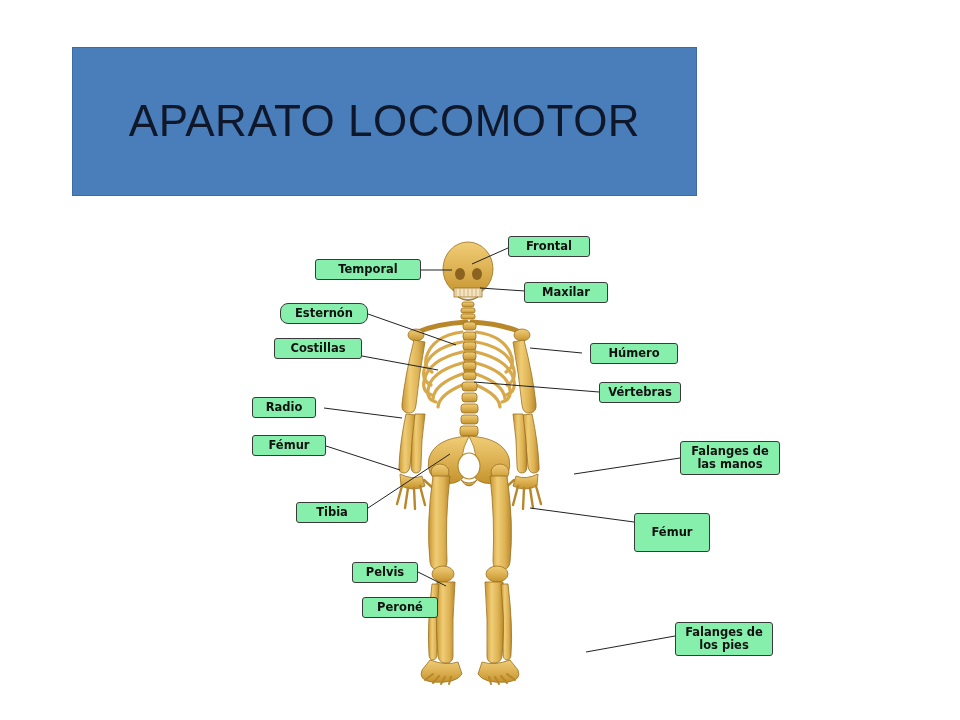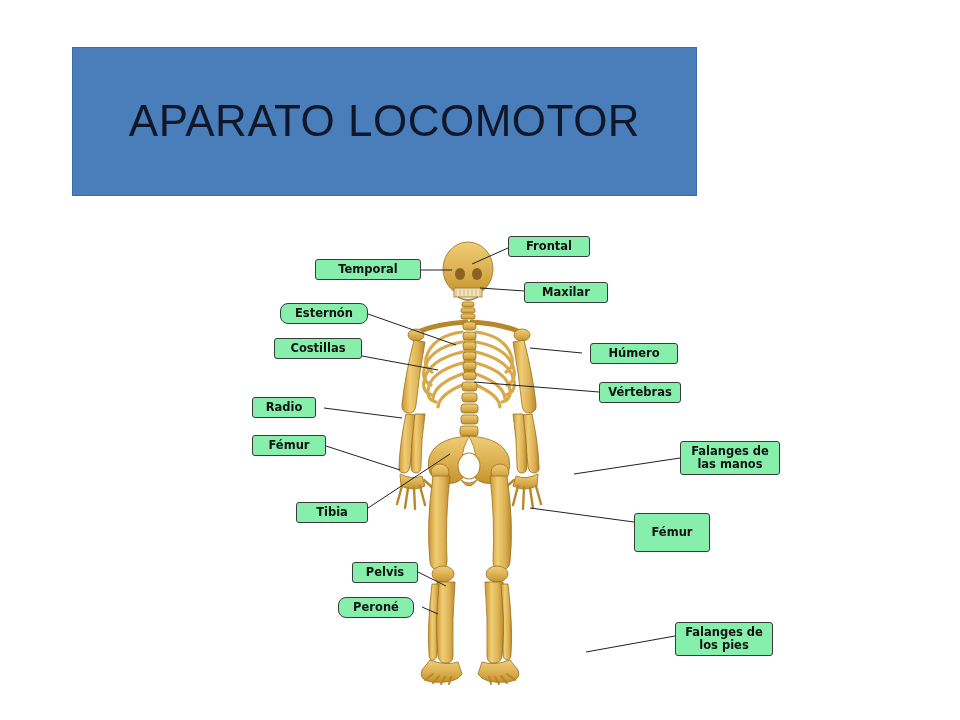--- a/index.html
+++ b/index.html
@@ -249,17 +249,17 @@
       <div class="callout" style="left: 44px; top: 116px; width: 88px; height: 21px;">Costillas</div>
       <div class="callout" style="left: 352px; top: 121px; width: 88px; height: 21px; margin-left: 8px;">Húmero</div>
       <div class="callout" style="left: 369px; top: 160px; width: 82px; height: 21px;">Vértebras</div>
       <div class="callout" style="left: 22px; top: 175px; width: 64px; height: 21px;">Radio</div>
       <div class="callout" style="left: 22px; top: 213px; width: 74px; height: 21px;">Fémur</div>
       <div class="callout" style="left: 450px; top: 219px; width: 100px; height: 34px;">Falanges de
 las manos</div>
       <div class="callout" style="left: 66px; top: 280px; width: 72px; height: 21px;">Tibia</div>
       <div class="callout" style="left: 404px; top: 291px; width: 76px; height: 39px;">Fémur</div>
       <div class="callout" style="left: 122px; top: 340px; width: 66px; height: 21px;">Pelvis</div>
-      <div class="callout" style="left: 108px; top: 375px; width: 76px; height: 21px; border-radius: 8px;">Peroné</div>
+      <div class="callout" style="left: 132px; top: 375px; width: 76px; height: 21px;">Peroné</div>
       <div class="callout" style="left: 445px; top: 400px; width: 98px; height: 34px;">Falanges de
 los pies</div>
     </div>
 </div>
 
 </body></html>

